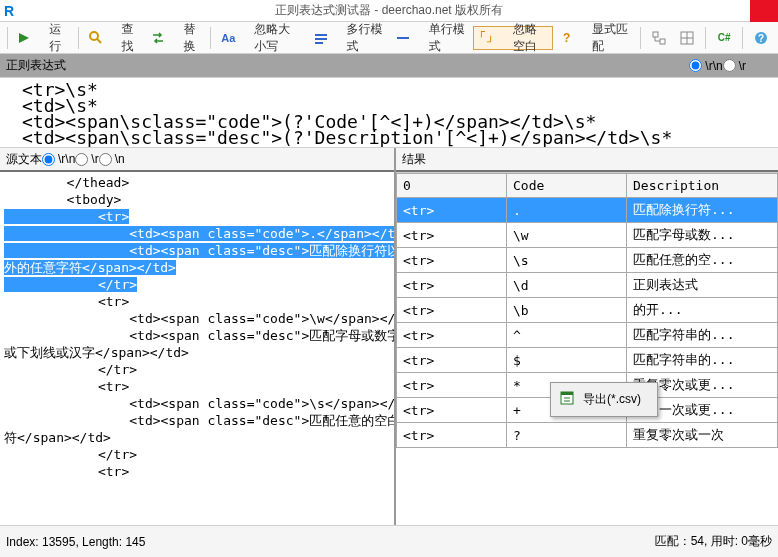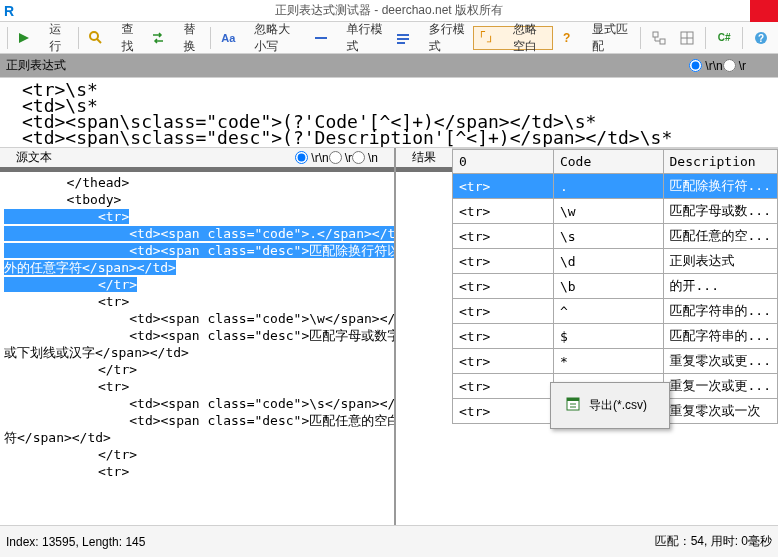--- a/index.html
+++ b/index.html
@@ -14,33 +14,33 @@
 .tbtn.active { border: 1px solid #d8a040; background: #fff3e0; }
 .tbtn .ico { width: 16px; height: 16px; display: inline-flex; align-items: center; justify-content: center; font-size: 12px; }
 .tbtn span.lbl { color: #333; margin-left: 16px; }
 .label-row { height: 24px; display: flex; align-items: center; padding: 2px 6px; border-bottom: 1px solid #d0d0d0; background: #a3a3a3; justify-content: space-between; }
 .label-row .lbl { font-weight: normal; }
 .radio-group { display: flex; align-items: center; }
 .radio-group label { display: flex; align-items: center; gap: 3px; cursor: pointer; }
 .regex-box { height: 70px; border-bottom: 1px solid #d0d0d0; padding: 4px 22px; font-family: "SimSun", monospace; font-size: 18px; line-height: 16px; white-space: pre; overflow: auto; }
 .split { display: flex; flex: 1; min-height: 0; }
 .left-pane { width: 396px; display: flex; flex-direction: column; border-right: 2px solid #999; }
-.right-pane { flex: 1; display: flex; }
-.pane-header { height: 24px; display: flex; align-items: center; padding: 2px 16px; background: #f5f5f5; border-bottom: 5px solid #737373; justify-content: space-between; }
+.right-pane { flex: 1; display: flex; flex-direction: column; }
+.pane-header { height: 24px; display: flex; align-items: center; padding: 2px 6px; background: #f5f5f5; border-bottom: 2px solid #737373; }
 .src-text { flex: 1; overflow: auto; font-family: "SimSun", monospace; font-size: 13px; line-height: 17px; padding: 2px 0; position: relative; white-space: pre; }
 .src-text .line { padding: 0 4px; }
 .hl { background: #3399ff; color: #fff; }
 .results { flex: 1; overflow: auto; border-top: 1px solid #d0d0d0; }
 table.res { width: 100%; border-collapse: collapse; font-family: "SimSun", monospace; font-size: 13px; }
 table.res th, table.res td { border: 1px solid #aaa; padding: 3px 6px; text-align: left; height: 24px; white-space: nowrap; overflow: hidden; text-overflow: ellipsis; }
 table.res th { background: #f5f5f5; font-weight: normal; }
 table.res th:nth-child(1), table.res td:nth-child(1) { width: 110px; }
 table.res th:nth-child(2), table.res td:nth-child(2) { width: 120px; }
 table.res tr.sel td { background: #3399ff; color: #fff; }
-.context-menu { position: absolute; background: #f0f0f0; border: 1px solid #999; box-shadow: 2px 2px 4px rgba(0,0,0,0.3); padding: 10px; z-index: 100; }
+.context-menu { position: absolute; background: #f0f0f0; border: 1px solid #999; box-shadow: 2px 2px 4px rgba(0,0,0,0.3); padding: 4px; z-index: 100; }
 .context-menu .mi { padding: 4px 12px 4px 28px; position: relative; cursor: pointer; white-space: nowrap; }
 .context-menu .mi .mico { position: absolute; left: 4px; top: 3px; width: 16px; height: 16px; }
 .status-bar { height: 32px; display: flex; align-items: center; padding: 0 6px; border-top: 1px solid #d0d0d0; background: #f5f5f5; font-size: 12px; justify-content: space-between; }
 svg { display: block; }
 </style>
 </head>
 <body>
 
 <div class="title-bar">
   <span class="app-icon">R</span>
@@ -77,34 +77,34 @@
     <span class="lbl">替换</span>
   </div>
   <div class="sep"></div>
   <div class="tbtn">
     <span class="ico" style="color:#36c;font-weight:bold;font-size:11px">Aa</span>
     <span class="lbl">忽略大小写</span>
   </div>
   <div class="tbtn">
     <span class="ico">
         <svg width="14" height="14">
-          <rect x="1" y="6" width="12" height="2" fill="#36c"></rect>
-        </svg>
-      </span>
-    <span class="lbl">单行模式</span>
-  </div>
-  <div class="tbtn">
-    <span class="ico">
-        <svg width="14" height="14">
           <rect x="1" y="3" width="12" height="2" fill="#36c"></rect>
           <rect x="1" y="7" width="12" height="2" fill="#36c"></rect>
           <rect x="1" y="11" width="8" height="2" fill="#36c"></rect>
         </svg>
       </span>
     <span class="lbl">多行模式</span>
+  </div>
+  <div class="tbtn">
+    <span class="ico">
+        <svg width="14" height="14">
+          <rect x="1" y="6" width="12" height="2" fill="#36c"></rect>
+        </svg>
+      </span>
+    <span class="lbl">单行模式</span>
   </div>
   <div class="tbtn active">
     <span class="ico" style="color:#d80;font-weight:bold">「」</span>
     <span class="lbl">忽略空白</span>
   </div>
   <div class="tbtn">
     <span class="ico" style="color:#d80;font-weight:bold">?</span>
     <span class="lbl">显式匹配</span>
   </div>
   <div class="sep"></div>

